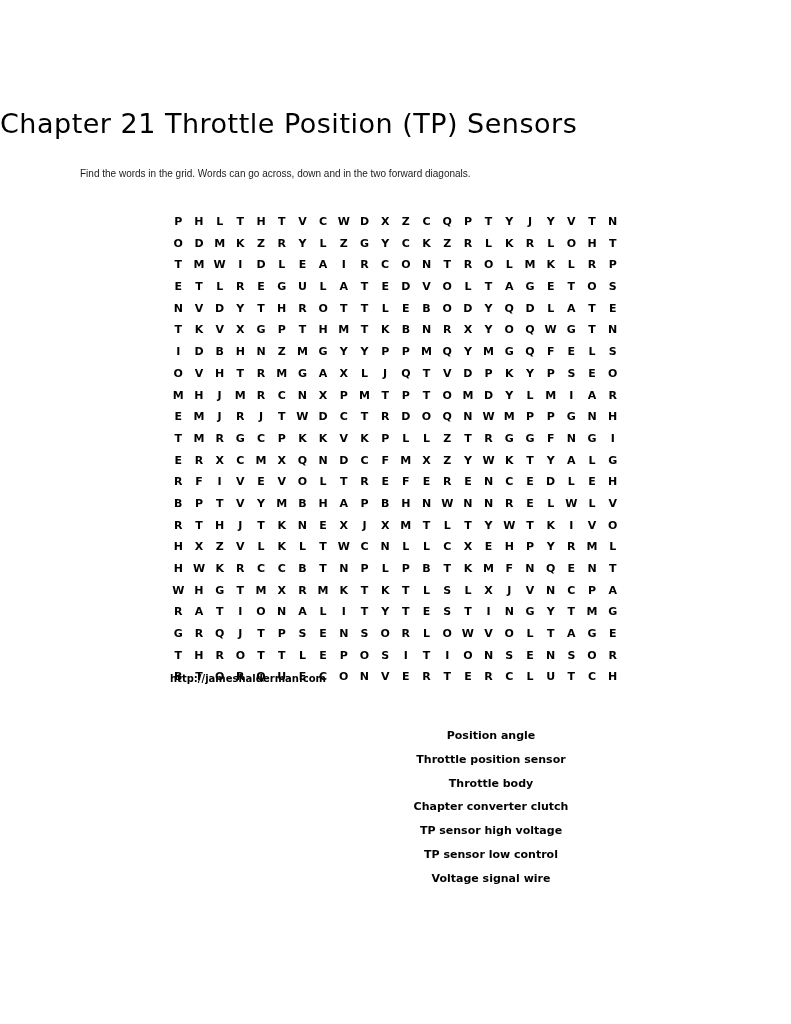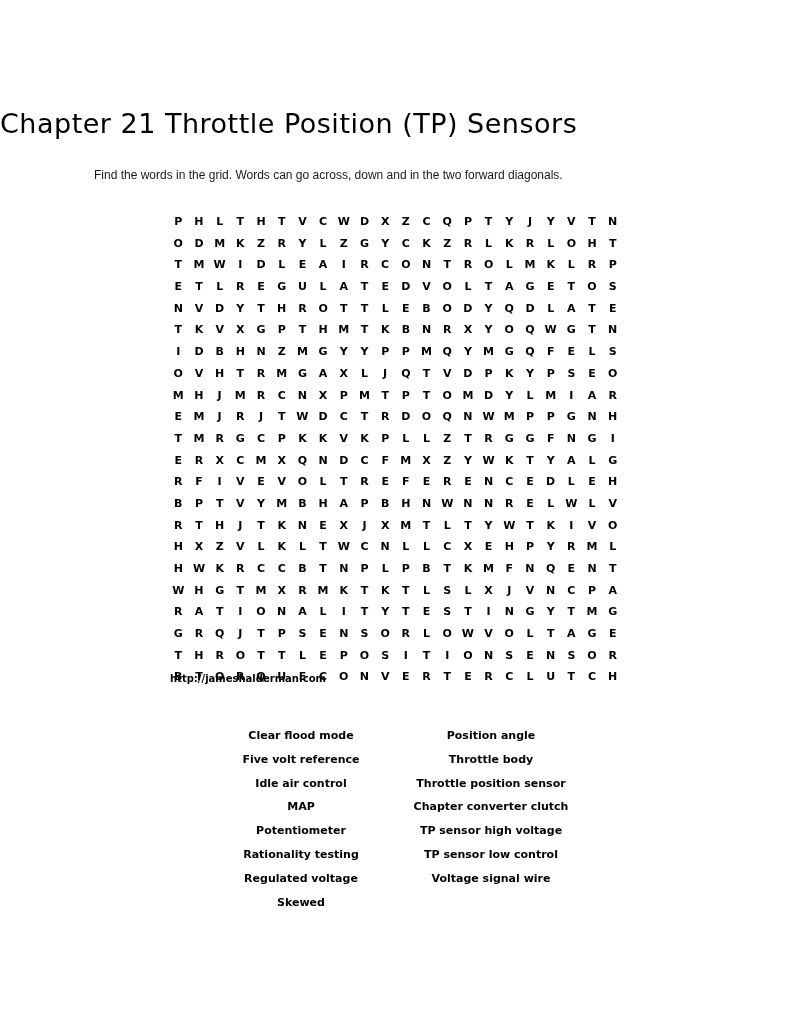--- a/index.html
+++ b/index.html
@@ -23,22 +23,22 @@
     width: 100%;
     text-align: left;
     font-size: 27px;
     font-weight: 400;
     letter-spacing: 0.5px;
     font-family: "DejaVu Sans", sans-serif;
   }
   .instructions {
     position: absolute;
     top: 168px;
-    left: 94px;
-    font-size: 12px;
+    left: 80px;
+    font-size: 10px;
     font-family: "Liberation Sans", sans-serif;
     color: #1a1a1a;
   }
   .grid {
     position: absolute;
     top: 211px;
     left: 50%;
     transform: translateX(-50%);
   }
   .grid-row {
@@ -613,34 +613,24 @@
         <span class="grid-cell">L</span>
         <span class="grid-cell">U</span>
         <span class="grid-cell">T</span>
         <span class="grid-cell">C</span>
         <span class="grid-cell">H</span>
       </div>
     </div>
 
   <div class="source-url">http://jameshalderman.com</div>
 
-  <div class="word-list left">
-      <div class="word-item">Clear flood mode</div>
-      <div class="word-item">Five volt reference</div>
-      <div class="word-item">Idle air control</div>
-      <div class="word-item">MAP</div>
-      <div class="word-item">Potentiometer</div>
-      <div class="word-item">Rationality testing</div>
-      <div class="word-item">Regulated voltage</div>
-      <div class="word-item">Skewed</div>
-    </div>
 
   <div class="word-list right">
       <div class="word-item">Position angle</div>
+      <div class="word-item">Throttle position sensor</div>
       <div class="word-item">Throttle body</div>
-      <div class="word-item">Throttle position sensor</div>
       <div class="word-item">Chapter converter clutch</div>
       <div class="word-item">TP sensor high voltage</div>
       <div class="word-item">TP sensor low control</div>
       <div class="word-item">Voltage signal wire</div>
     </div>
 
 </div>
 
 </body></html>

